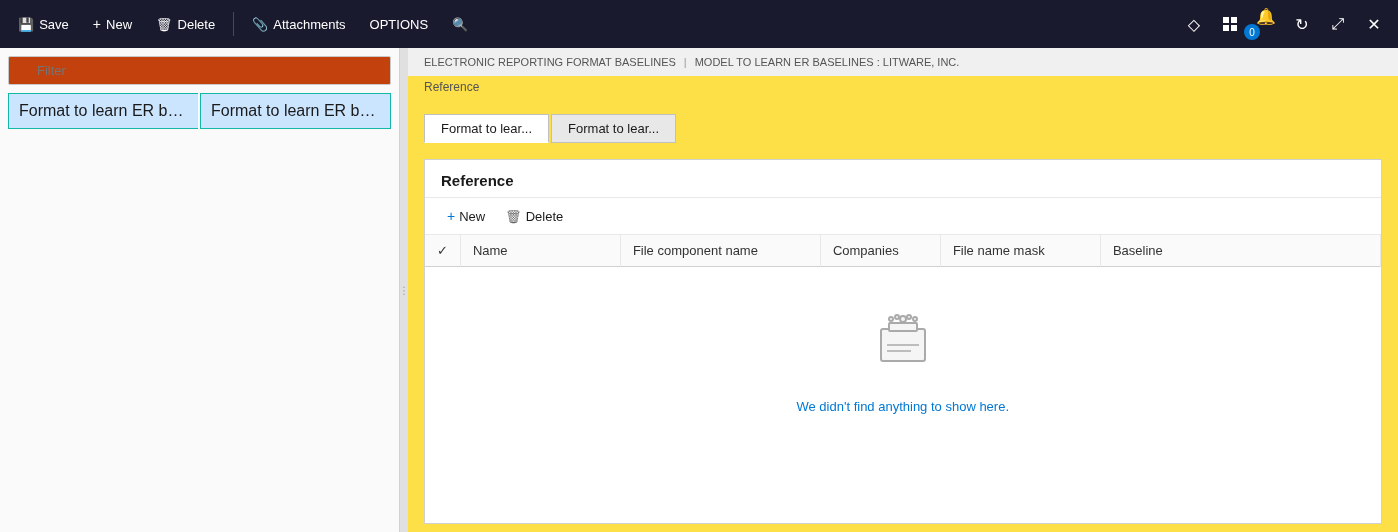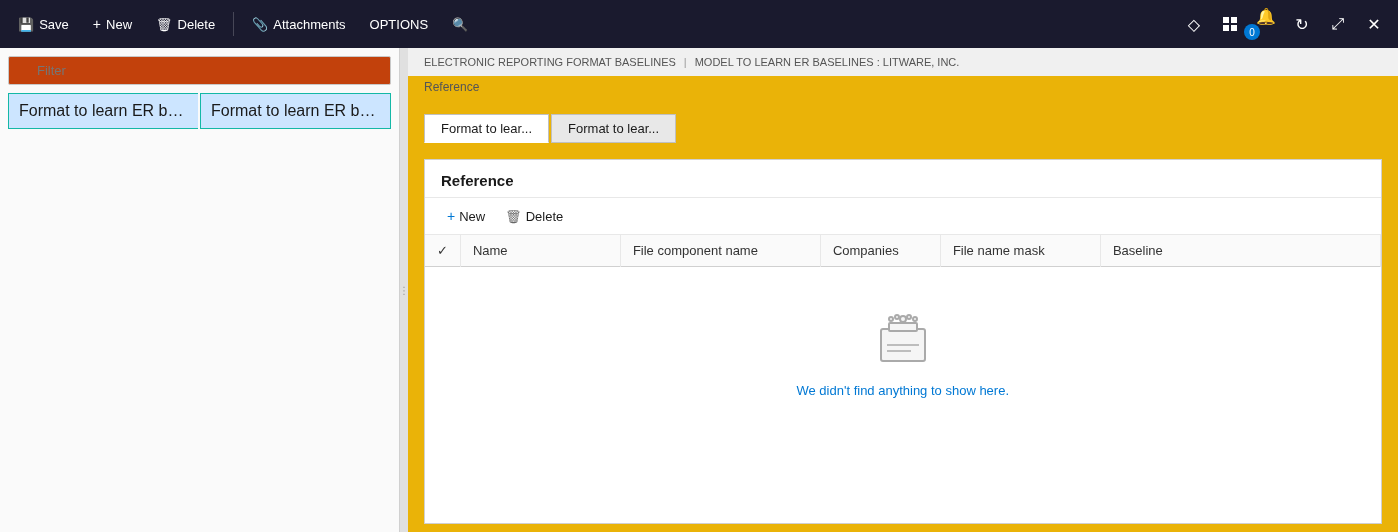--- a/index.html
+++ b/index.html
@@ -107,21 +107,21 @@
       overflow: hidden;
       text-overflow: ellipsis;
     }
     .list-item-cell:first-child {
       border-right: none;
     }
 
     
     .right-panel {
       flex: 1;
-      background: #eab308;
+      background: #fde047;
       display: flex;
       flex-direction: column;
       overflow: hidden;
     }
 
     
     .breadcrumb {
       padding: 8px 16px;
       font-size: 11px;
       color: #555;
@@ -237,21 +237,21 @@
     thead th.mask-col { width: 160px; }
     thead th.baseline-col { flex: 1; }
 
     
     .empty-state {
       display: flex;
       flex-direction: column;
       align-items: center;
       justify-content: center;
       padding: 40px 20px;
-      gap: 12px;
+      gap: 28px;
     }
     .empty-icon {
       width: 64px;
       height: 64px;
     }
     .empty-text {
       font-size: 13px;
       color: #0078d4;
     }
 

